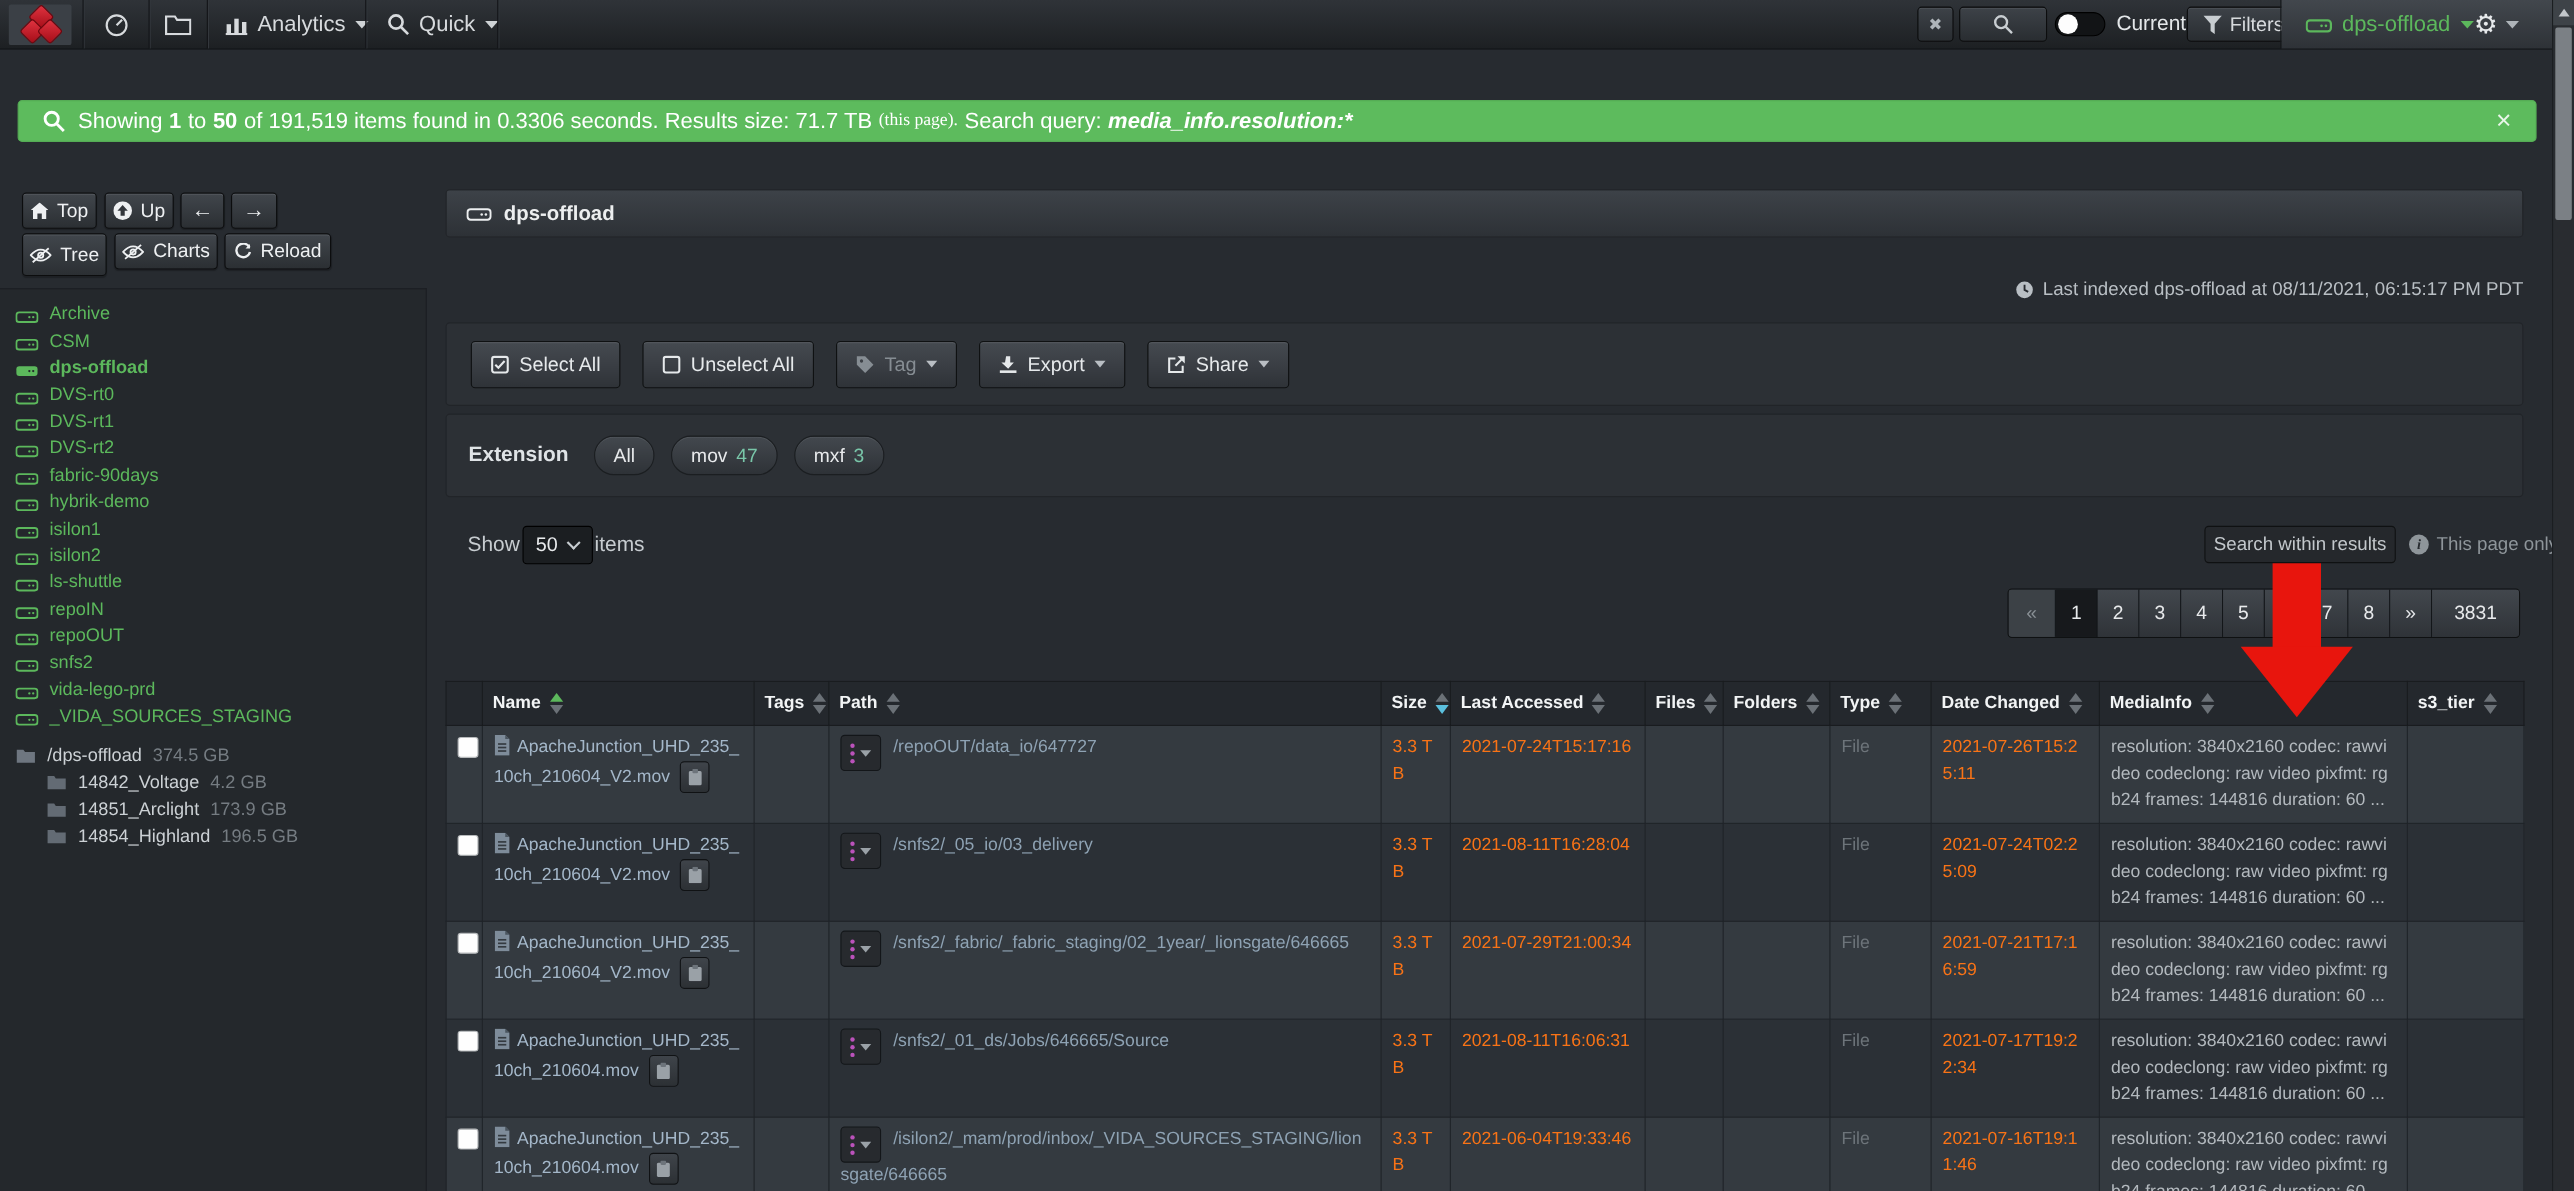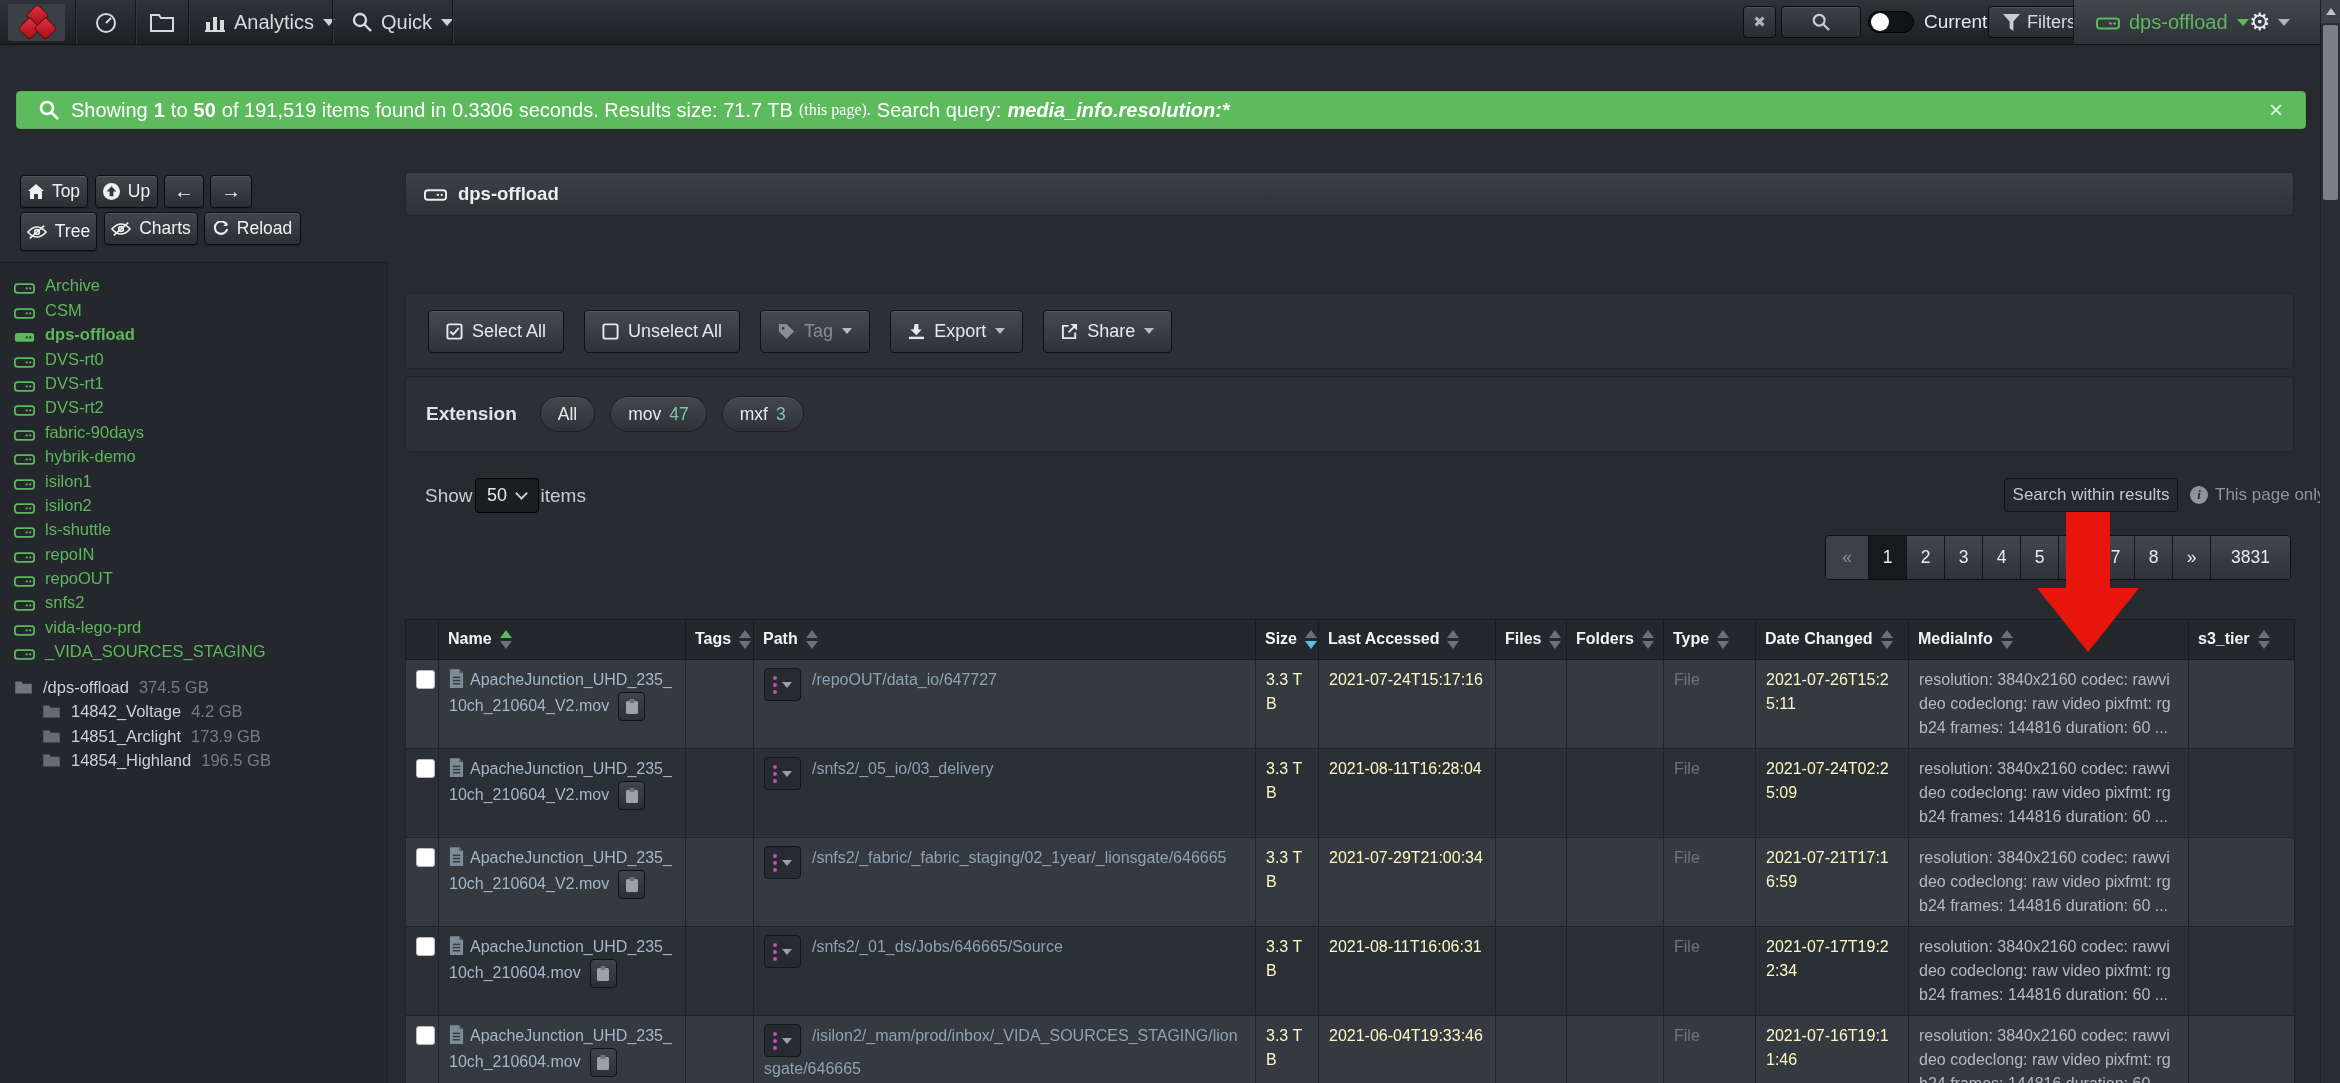--- a/index.html
+++ b/index.html
@@ -148,21 +148,21 @@
   .copy-btn { display:inline-flex; align-items:center; justify-content:center; width:27px; height:29px;
     background:linear-gradient(#3f444a,#2c3034); border:1px solid #101214; border-radius:4px;
     margin-left:9px; vertical-align:middle; color:#9aa1a7; cursor:pointer; }
   .tag-btn { display:inline-flex; align-items:center; justify-content:center; gap:5px; width:37px; height:33px;
     background:#272a2e; border:1px solid #131619; border-radius:4px; margin-right:11px;
     vertical-align:top; cursor:pointer; }
   .dots { display:flex; flex-direction:column; gap:3px; }
   .dots i { width:4px; height:4px; border-radius:50%; background:#bb52bb; }
   .tag-btn .caret { border-left-width:5px; border-right-width:5px; border-top-width:6px;
     border-top-color:#9aa1a7; }
-  .c-size, .c-la, .c-dc { color:#fef9c3;margin-top:44px; }
+  .c-size, .c-la, .c-dc { color:#f97316;margin-top:44px; }
   .c-type { color:#6d747a; }
   .c-mi { color:#b3b9be; }
   
   .arrow-shaft { position:absolute; left:2066px; top:505px; width:44px; height:84px; background:#e8150d; z-index:5; }
   .arrow-head { position:absolute; left:2037px; top:588px; width:0; height:0; z-index:5;
     border-left:51px solid transparent; border-right:51px solid transparent; border-top:64px solid #e8150d; }
   
   .scrollbar { position:absolute; right:0; top:0; width:20px; height:1083px; background:#292c30;
     border-left:1px solid #1b1e21; z-index:20; }
   .sb-btn { height:23px; background:#3e4348; display:flex; align-items:center; justify-content:center; }
@@ -476,20 +476,27 @@
 
   <div class="title-panel">
     <svg width="23" height="16" viewBox="0 0 24 16" fill="none" stroke="#eceeef" stroke-width="2">
         <rect x="1" y="4" width="22" height="10" rx="3"></rect>
         <circle cx="18.5" cy="9" r="1.2" fill="#eceeef" stroke="none"></circle>
         <circle cx="14.5" cy="9" r="1.2" fill="#eceeef" stroke="none"></circle>
       </svg>
     <span>dps-offload</span>
   </div>
 
+  <div class="last-indexed">
+    <svg width="17" height="17" viewBox="0 0 18 18">
+        <circle cx="9" cy="9" r="8" fill="#b9bfc4"></circle>
+        <path d="M9 4 v5 l3.5 2" stroke="#272b30" stroke-width="1.8" fill="none"></path>
+      </svg>
+    <span>Last indexed dps-offload at 08/11/2021, 06:15:17 PM PDT</span>
+  </div>
 
   <div class="panel toolbar-panel">
     <button class="tbtn">
       <svg width="17" height="17" viewBox="0 0 18 18" fill="none" stroke="#e6e9eb" stroke-width="2">
           <rect x="1.5" y="1.5" width="15" height="15" rx="2"></rect>
           <path d="M4.5 9 l3 3 l6 -6.5"></path>
         </svg>
       <span>Select All</span>
     </button>
     <button class="tbtn">

